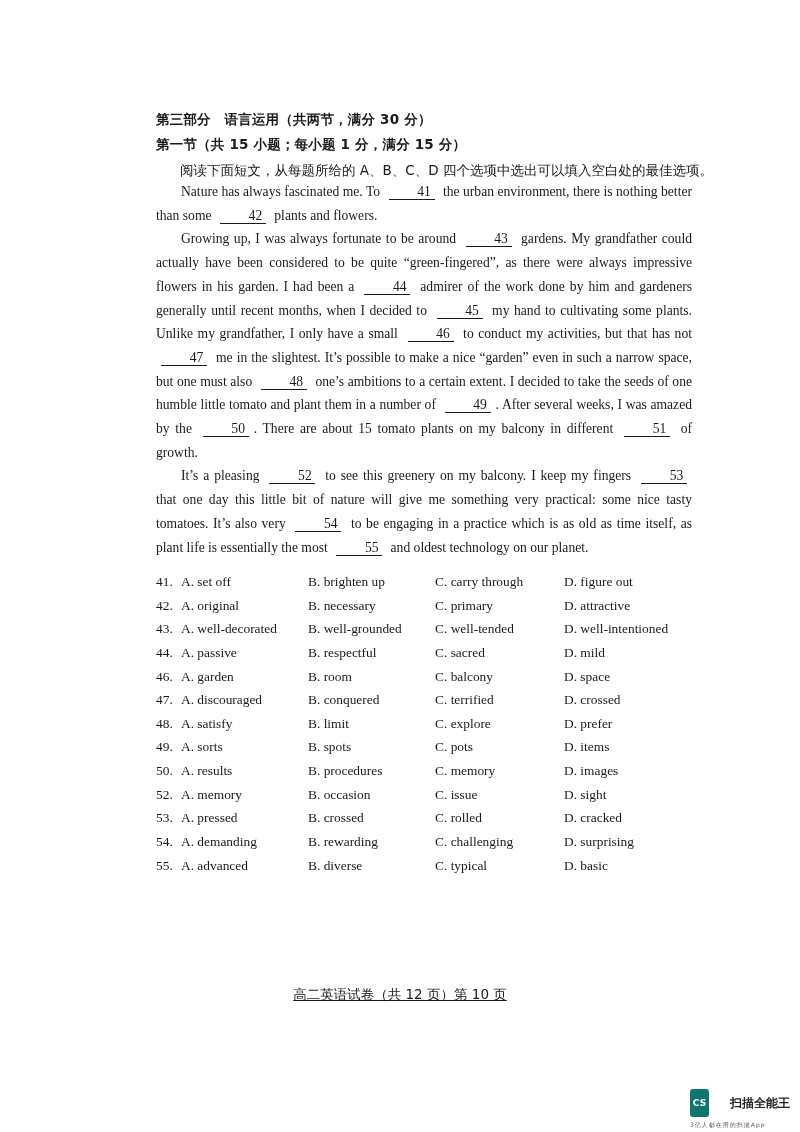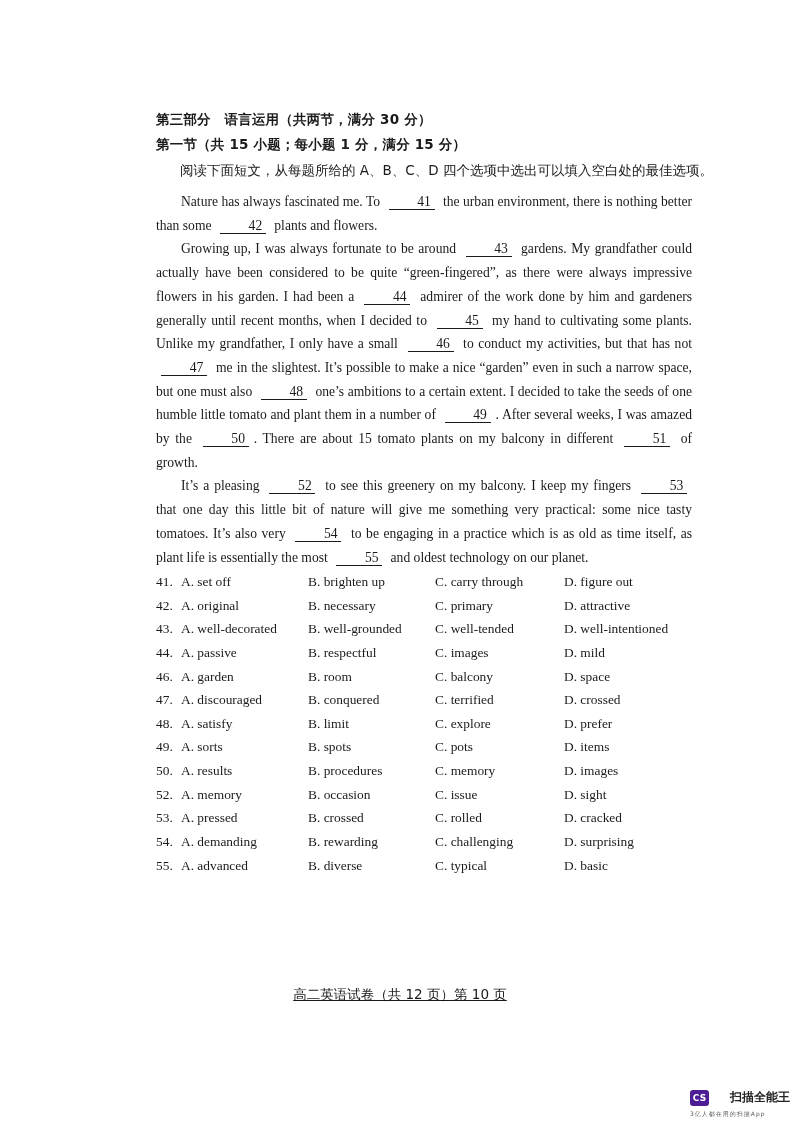--- a/index.html
+++ b/index.html
@@ -13,21 +13,21 @@
     position: absolute; left: 156px; font-size: 13.5px; font-weight: bold;
     font-family: "DejaVu Sans", "Liberation Sans", sans-serif; letter-spacing: 0.2px;
   }
   .h1 { top: 111px; }
   .h2 { top: 136px; }
   .instr {
     position: absolute; left: 180px; top: 162px; font-size: 13.5px;
     font-family: "DejaVu Sans", "Liberation Sans", sans-serif;
   }
   .passage {
-    position: absolute; left: 156px; top: 190px; width: 536px;
+    position: absolute; left: 156px; top: 180px; width: 536px;
     font-size: 13.6px; line-height: 23.7px; text-align: justify;
   }
   .passage p { margin: 0; text-indent: 25px; }
   .blank {
     display: inline-block; min-width: 42px; text-align: center;
     border-bottom: 1px solid #1a1a1a; line-height: 15px; margin: 0 5px; padding: 0 2px;
   }
   .options {
     position: absolute; left: 156px; top: 571px; width: 540px;
     font-size: 13.4px;
@@ -39,21 +39,21 @@
   .ob { left: 152px; }
   .oc { left: 279px; }
   .od { left: 408px; }
   .footer {
     position: absolute; left: 0; width: 800px; top: 986px; text-align: center;
     font-size: 13.5px; font-family: "DejaVu Sans", "Liberation Sans", sans-serif; text-decoration: underline;
   }
   .watermark { position: absolute; left: 690px; top: 1089px; width: 105px; }
   .wm-top { display: flex; align-items: center; }
   .wm-logo {
-    width: 19px; height: 16px; background: #4c1d95; color: #fff; border-radius: 3px;
+    width: 19px; height: 28px; background: #0f766e; color: #fff; border-radius: 3px;
     font-family: "DejaVu Sans", sans-serif; font-weight: bold; font-size: 9px;
     display: flex; align-items: center; justify-content: center;
   }
   .wm-name {
     margin-left: 21px; font-family: "DejaVu Sans", sans-serif; font-weight: bold;
     font-size: 12px; color: #222;
   }
   .wm-sub {
     margin-top: 4px; font-family: "DejaVu Sans", sans-serif; font-size: 6px;
     color: #555; letter-spacing: 1px;
@@ -92,21 +92,21 @@
         <span class="num">43.</span>
         <span class="oa">A. well-decorated</span>
         <span class="ob">B. well-grounded</span>
         <span class="oc">C. well-tended</span>
         <span class="od">D. well-intentioned</span>
       </div>
       <div class="opt-row">
         <span class="num">44.</span>
         <span class="oa">A. passive</span>
         <span class="ob">B. respectful</span>
-        <span class="oc">C. images</span>
+        <span class="oc">C. sacred</span>
         <span class="od">D. mild</span>
       </div>
       <div class="opt-row">
         <span class="num">46.</span>
         <span class="oa">A. garden</span>
         <span class="ob">B. room</span>
         <span class="oc">C. balcony</span>
         <span class="od">D. space</span>
       </div>
       <div class="opt-row">

